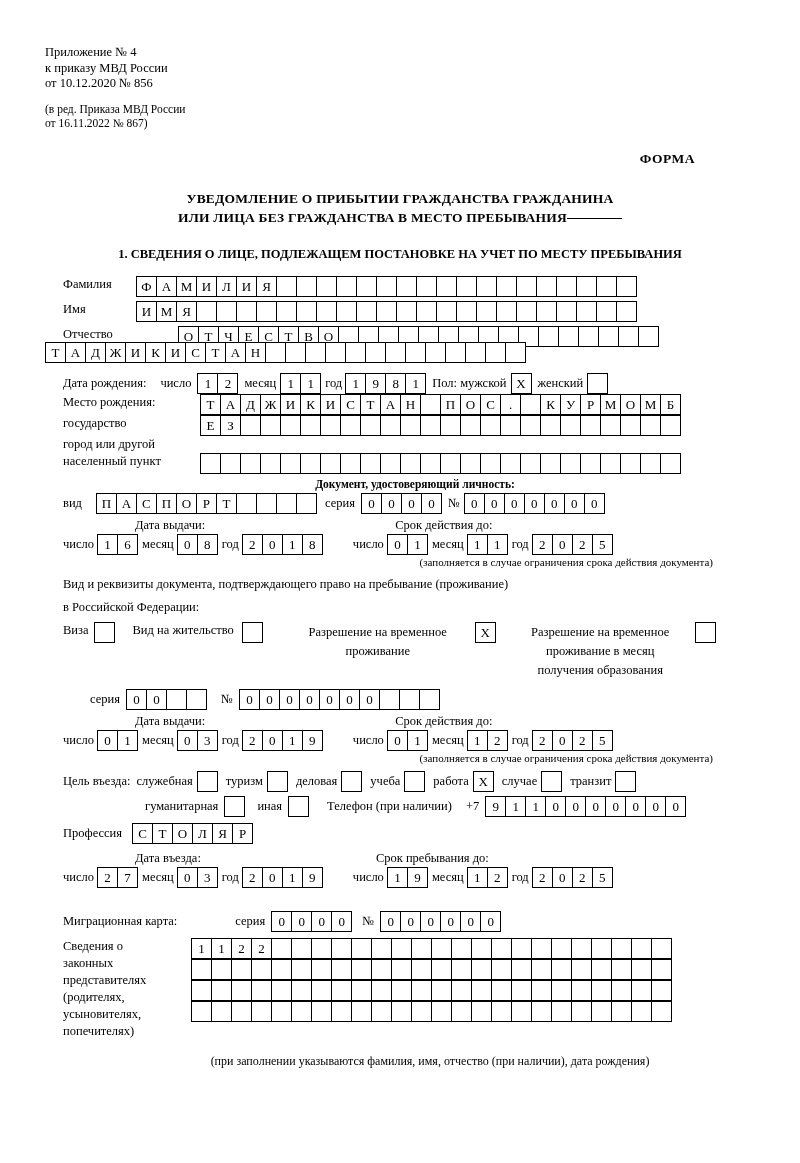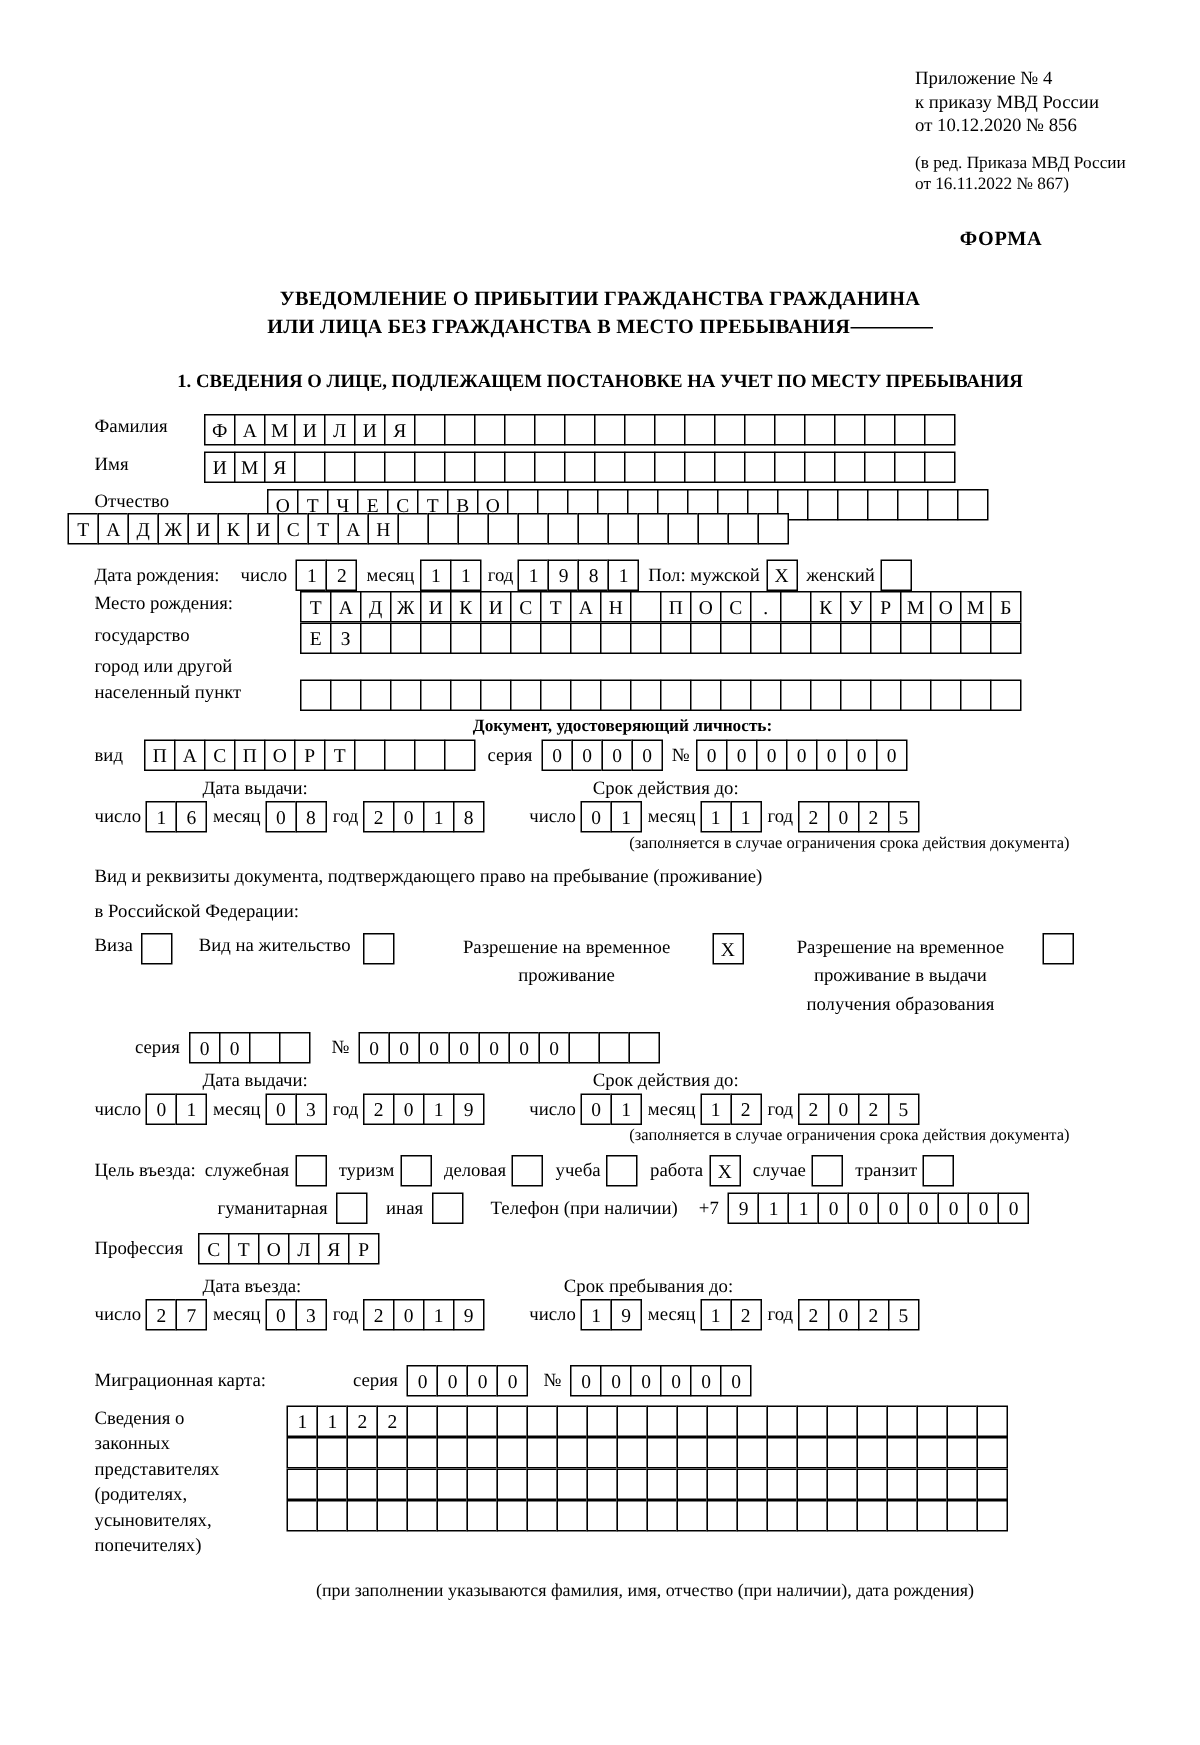--- a/index.html
+++ b/index.html
@@ -18,21 +18,20 @@
   .page {
     position: relative;
     width: 800px;
     height: 1163px;
     box-sizing: border-box;
     padding: 40px 45px 20px 45px;
   }
   
   .hdr {
     margin-top: 5px;
-    margin-left: 565px;
     font-size: 12.5px;
     line-height: 15.5px;
   }
   .hdr .sm {
     font-size: 11.5px;
     line-height: 14.5px;
     margin-top: 10px;
   }
   .forma {
     text-align: right;
@@ -479,21 +478,21 @@
     <span class="chk" style="margin-left:5px"></span>
     <span class="lbl" style="margin-left:18px">Вид на жительство</span>
     <span class="chk" style="margin-left:8px"></span>
     <span style="margin-left:20px;text-align:center;width:190px">
       <span class="lbl">Разрешение на временное</span>
       <div class="lbl" style="margin-top:2px">проживание</div>
     </span>
     <span class="chk" style="margin-left:2px">Х</span>
     <span style="margin-left:12px;text-align:center;width:185px">
       <span class="lbl">Разрешение на временное</span>
-      <div class="lbl" style="margin-top:2px">проживание в выдачи</div>
+      <div class="lbl" style="margin-top:2px">проживание в месяц</div>
       <div class="lbl" style="margin-top:2px">получения образования</div>
     </span>
     <span class="chk" style="margin-left:2px"></span>
   </div>
 
   <div class="flexline" style="margin-top:10px;margin-left:45px">
     <span class="lbl">серия</span>
     <span class="boxes" style="margin-left:6px" id="pm-series">
         <div class="bx first">0</div>
         <div class="bx">0</div>

